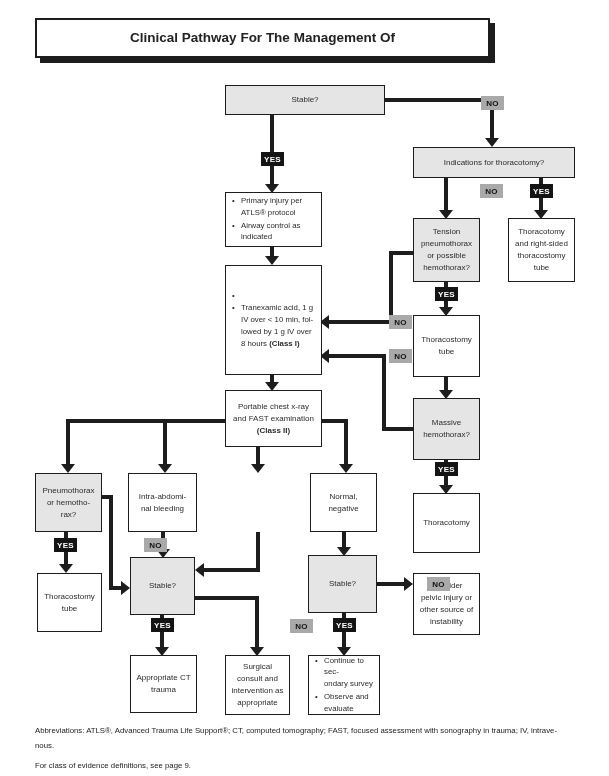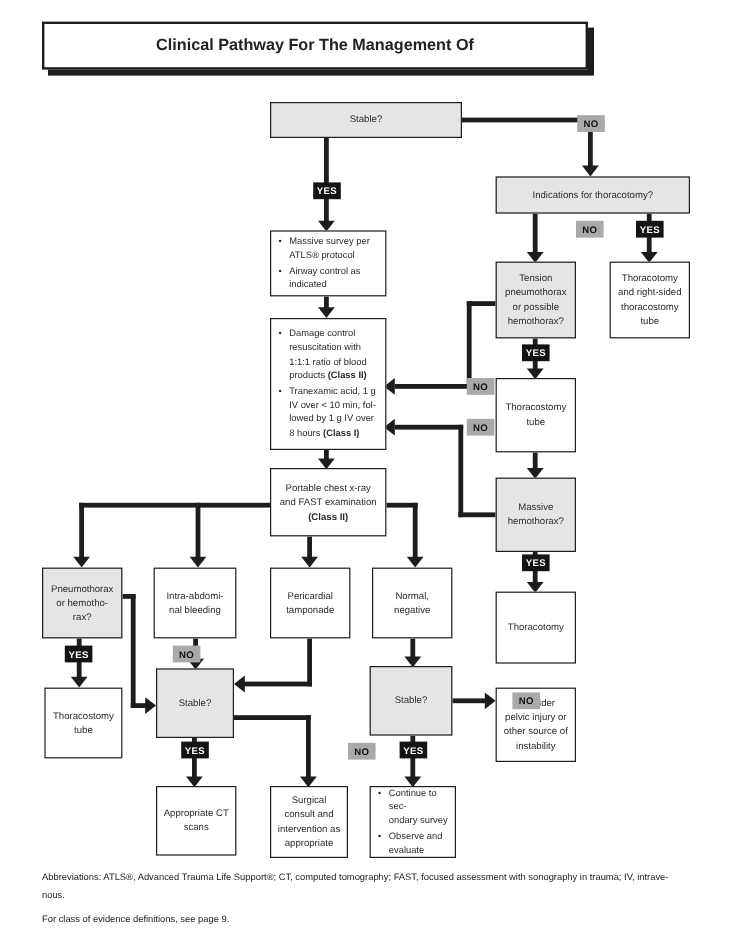--- a/index.html
+++ b/index.html
@@ -149,39 +149,35 @@
     </div>
 
   <div class="box q" style="left:413px;top:147px;width:162px;height:31px">
     <span class="pre">Indications for thoracotomy?</span>
     </div>
 
   <div class="box" style="left:225px;top:192px;width:97px;height:55px">
     <div class="bullets">
       <div class="bi">
           <span class="bu">•</span>
-          <span class="bt">Massive survey per
+          <span class="bt">Primary injury per
 ATLS® protocol</span>
         </div>
       <div class="bi">
           <span class="bu">•</span>
           <span class="bt">Airway control as
 indicated</span>
         </div>
     </div>
     </div>
 
   <div class="box" style="left:225px;top:265px;width:97px;height:110px">
     <div class="bullets">
       <div class="bi">
           <span class="bu">•</span>
-          <span class="bt"><span>Damage control
-resuscitation with
-1:1:1 ratio of blood
-products </span><b>(Class II)</b></span>
         </div>
       <div class="bi">
           <span class="bu">•</span>
           <span class="bt"><span>Tranexamic acid, 1 g
 IV over &lt; 10 min, fol-
 lowed by 1 g IV over
 8 hours </span><b>(Class I)</b></span>
         </div>
     </div>
     </div>
@@ -223,24 +219,20 @@
     <span class="pre">Pneumothorax
 or hemotho-
 rax?</span>
     </div>
 
   <div class="box" style="left:128px;top:473px;width:69px;height:59px">
     <span class="pre">Intra-abdomi-
 nal bleeding</span>
     </div>
 
-  <div class="box" style="left:225px;top:473px;width:67px;height:59px">
-    <span class="pre">Pericardial
-tamponade</span>
-    </div>
 
   <div class="box" style="left:310px;top:473px;width:67px;height:59px">
     <span class="pre">Normal,
 negative</span>
     </div>
 
   <div class="box" style="left:37px;top:573px;width:65px;height:59px">
     <span class="pre">Thoracostomy
 tube</span>
     </div>
@@ -255,21 +247,21 @@
 
   <div class="box" style="left:413px;top:573px;width:67px;height:62px">
     <span class="pre">Consider
 pelvic injury or
 other source of
 instability</span>
     </div>
 
   <div class="box" style="left:130px;top:655px;width:67px;height:58px">
     <span class="pre">Appropriate CT
-scans</span>
+trauma</span>
     </div>
 
   <div class="box" style="left:225px;top:655px;width:65px;height:60px">
     <span class="pre">Surgical
 consult and
 intervention as
 appropriate</span>
     </div>
 
   <div class="box" style="left:308px;top:655px;width:72px;height:60px">

